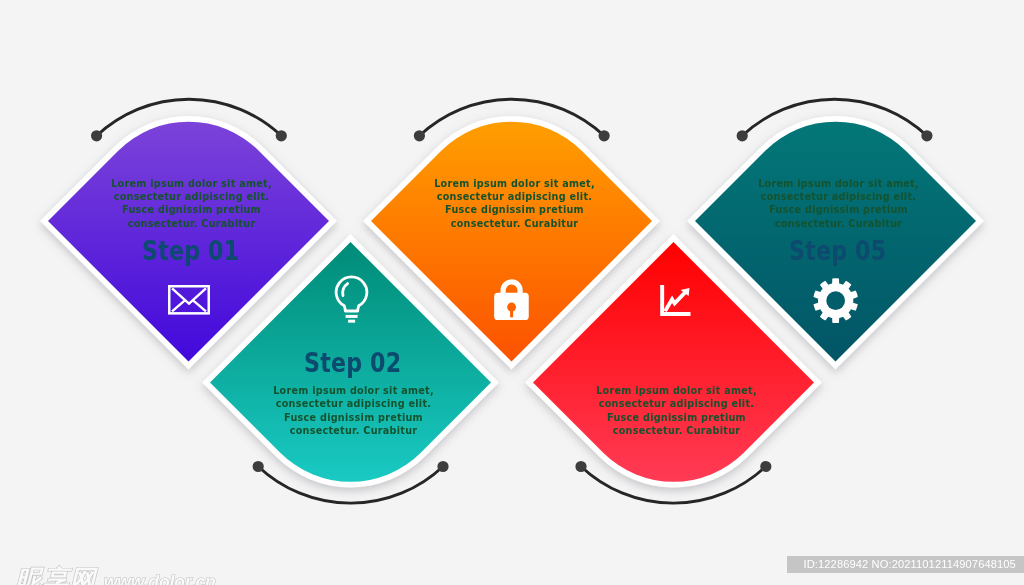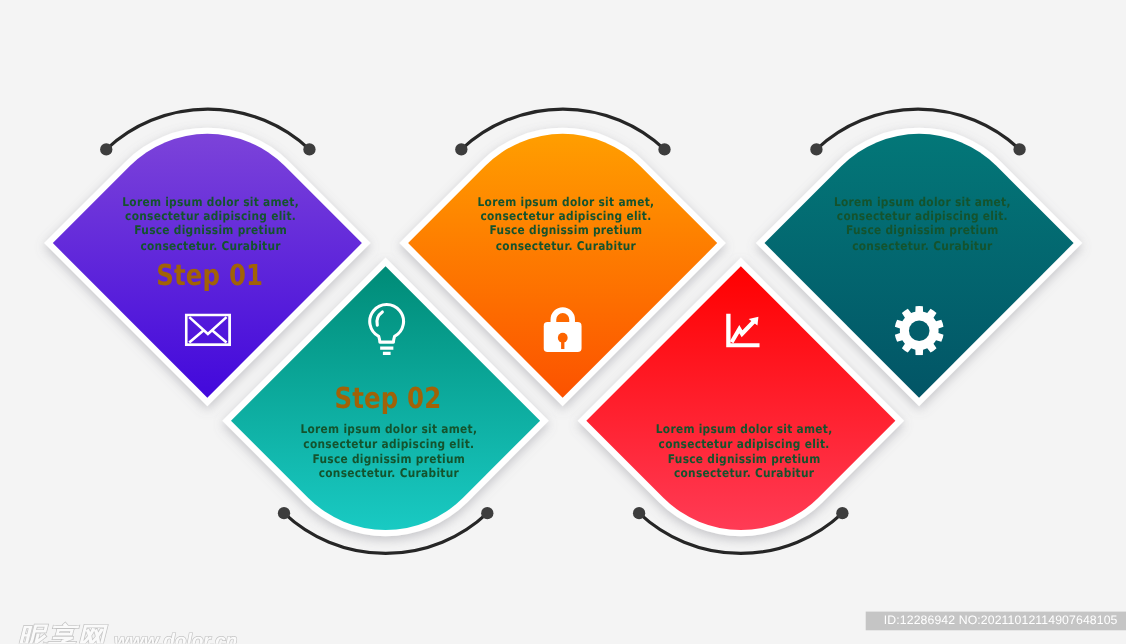--- a/index.html
+++ b/index.html
@@ -5,21 +5,21 @@
 <style>
   html,body{margin:0;padding:0;}
   body{width:1024px;height:585px;background:#f4f4f4;font-family:"DejaVu Sans","Liberation Sans",sans-serif;overflow:hidden;}
   #stage{position:relative;width:1024px;height:585px;background:#f4f4f4;}
   .step{position:absolute;width:281px;height:241px;}
   .step svg.shape{position:absolute;left:-22px;top:-22px;width:325px;height:285px;overflow:visible;}
   .content{position:absolute;left:0;top:0;width:281px;height:241px;}
   .desc{position:absolute;left:2.8px;width:281px;text-align:center;color:#14532d;}
   .dline{font-size:11px;font-weight:bold;line-height:13.4px;letter-spacing:0.31px;
          transform:scaleX(0.875);}
-  .title{position:absolute;left:1.8px;width:281px;text-align:center;color:#a16207;}
+  .title{position:absolute;left:1.8px;width:281px;text-align:center;color:#0c4a6e;}
   .ttext{display:inline-block;font-size:26.3px;font-weight:bold;letter-spacing:0.2px;
          line-height:29px;transform:scaleX(0.843);}
   .icon{position:absolute;left:0;width:281px;text-align:center;}
   .wm{position:absolute;left:16px;top:550px;display:flex;align-items:baseline;gap:7px;margin-top:12px;}
   .wm-cn{font-family:"Liberation Sans",sans-serif;font-size:25.5px;font-weight:bold;font-style:italic;color:#f4f4f4;
          -webkit-text-stroke:1.3px #c2c2c2;paint-order:stroke fill;letter-spacing:1.4px;color:#fafafa;}
   .wm-url{font-family:"Liberation Sans",sans-serif;font-size:17.5px;font-weight:bold;font-style:italic;color:#f4f4f4;
           -webkit-text-stroke:1.2px #c2c2c2;paint-order:stroke fill;letter-spacing:-0.1px;color:#fafafa;}
   .idbox{position:absolute;left:787.2px;top:556.3px;width:245px;height:16.7px;background:#c5c5c5;color:#fff;
          font-family:"Liberation Sans",sans-serif;font-size:11.15px;line-height:17.2px;text-align:center;
@@ -198,20 +198,21 @@
     <path d="M -7.919595949289333 100 L 66.28914331447184 25.789143314471843 A 104.94999999999999 104.94999999999999 0 0 1 214.71085668552814 25.789143314471843 L 288.9195959492893 100 L 140.5 248.41959594928935 Z" fill="#ffffff" filter="url(#sh4)"></path>
     <path d="M 0 100 L 70.25 29.75 A 99.35 99.35 0 0 1 210.75 29.75 L 281 100 L 140.5 240.5 Z" fill="url(#g4)"></path>
   </svg>
   <div class="content">
     <div class="desc" style="top: 56px;">
             <div class="dline">Lorem ipsum dolor sit amet,</div>
             <div class="dline">consectetur adipiscing elit.</div>
             <div class="dline">Fusce dignissim pretium</div>
             <div class="dline">consectetur. Curabitur</div>
           </div>
+    <div class="title" style="top: 116px;"><span class="ttext">Step 05</span></div>
     <div class="icon" style="top: 157.3px;">
       <svg width="45.3" height="45.3" viewBox="0 0 45.3 45.3" style="--gearhole:#037778;margin-left:0.00px">
               <g>
                 <mask id="grm">
                   <path d="M 19.32 0.45 A 22.45 22.45 0 0 1 25.98 0.45 L 26.17 5.41 A 17.6 17.6 0 0 1 29.94 6.63 L 33.00 2.73 A 22.45 22.45 0 0 1 38.40 6.65 L 35.64 10.77 A 17.6 17.6 0 0 1 37.96 13.97 L 42.73 12.62 A 22.45 22.45 0 0 1 44.79 18.96 L 40.14 20.67 A 17.6 17.6 0 0 1 40.14 24.63 L 44.79 26.34 A 22.45 22.45 0 0 1 42.73 32.68 L 37.96 31.33 A 17.6 17.6 0 0 1 35.64 34.53 L 38.40 38.65 A 22.45 22.45 0 0 1 33.00 42.57 L 29.94 38.67 A 17.6 17.6 0 0 1 26.17 39.89 L 25.98 44.85 A 22.45 22.45 0 0 1 19.32 44.85 L 19.13 39.89 A 17.6 17.6 0 0 1 15.36 38.67 L 12.30 42.57 A 22.45 22.45 0 0 1 6.90 38.65 L 9.66 34.53 A 17.6 17.6 0 0 1 7.34 31.33 L 2.57 32.68 A 22.45 22.45 0 0 1 0.51 26.34 L 5.16 24.63 A 17.6 17.6 0 0 1 5.16 20.67 L 0.51 18.96 A 22.45 22.45 0 0 1 2.57 12.62 L 7.34 13.97 A 17.6 17.6 0 0 1 9.66 10.77 L 6.90 6.65 A 22.45 22.45 0 0 1 12.30 2.73 L 15.36 6.63 A 17.6 17.6 0 0 1 19.13 5.41 Z" fill="#fff"></path>
                   <circle cx="22.65" cy="22.65" r="9.33" fill="#000"></circle>
                 </mask>
                 <rect x="0" y="0" width="45.3" height="45.3" fill="#fff" mask="url(#grm)"></rect>
               </g>
             </svg>

